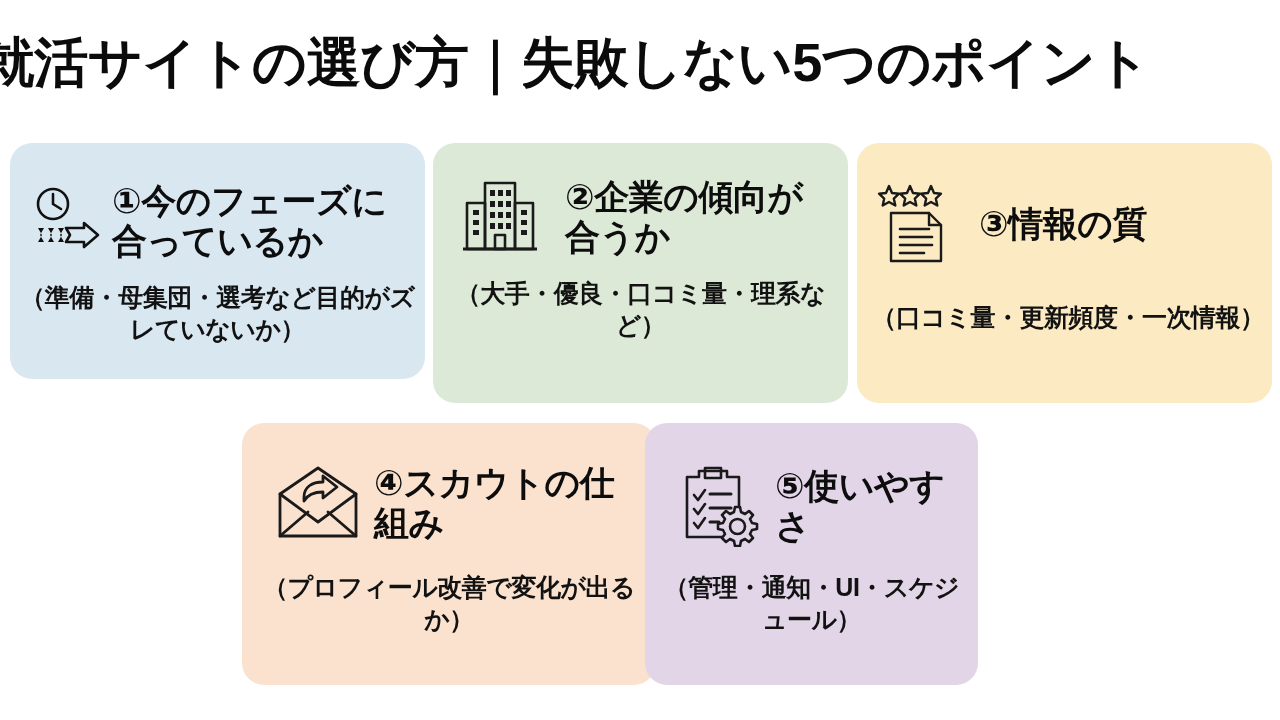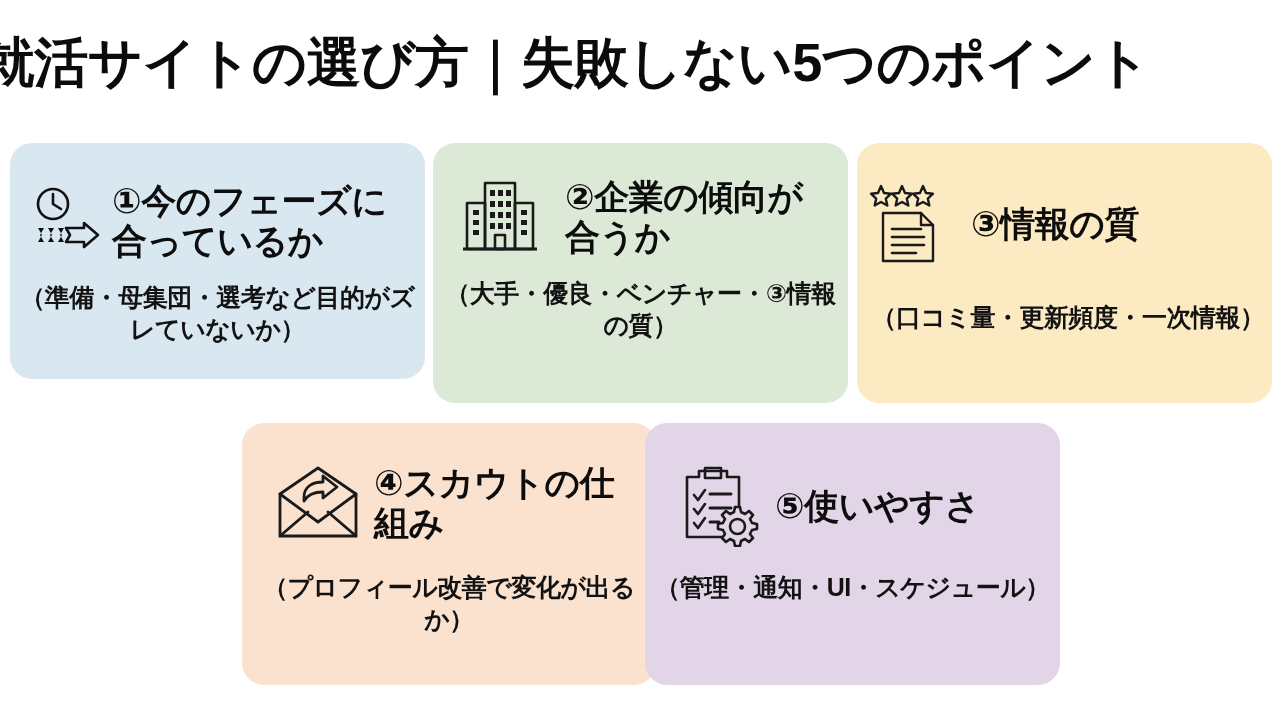--- a/index.html
+++ b/index.html
@@ -112,36 +112,36 @@
   }
   #card-2 .head-row { margin-top: 34px; justify-content: flex-start; padding-left: 28px; gap: 26px; }
   #card-2 .card-title { text-align: left; }
   #card-2 .card-sub { margin-top: 20px; }
 
   
   #card-3 {
     left: 857px; top: 143px; width: 415px; height: 260px;
     background: #fbeac2;
   }
-  #card-3 .head-row { margin-top: 40px; justify-content: flex-start; padding-left: 12px; gap: 22px; }
+  #card-3 .head-row { margin-top: 40px; justify-content: flex-start; padding-left: 20px; gap: 22px; }
   #card-3 .card-title { text-align: left; }
   #card-3 .card-sub { margin-top: 36px; margin-left: 7px; }
 
   
   #card-4 {
     left: 242px; top: 423px; width: 414px; height: 262px;
     background: #fae2cf;
   }
   #card-4 .head-row { margin-top: 40px; justify-content: flex-start; padding-left: 34px; gap: 14px; }
   #card-4 .card-title { text-align: left; }
   #card-4 .card-sub { margin-top: 28px; }
 
   
   #card-5 {
-    left: 645px; top: 423px; width: 415px; height: 262px;
+    left: 645px; top: 423px; width: 333px; height: 262px;
     background: #e2d5e8;
   }
   #card-5 .head-row { margin-top: 42px; justify-content: flex-start; padding-left: 34px; gap: 16px; }
   #card-5 .card-title { text-align: left; }
   #card-5 .card-sub { margin-top: 24px; }
 
   .ic { display: block; }
   .ic path, .ic line, .ic polyline, .ic polygon, .ic rect, .ic circle {
     vector-effect: non-scaling-stroke;
   }
@@ -201,21 +201,21 @@
                 <rect x="12" y="43" width="6" height="5"></rect>
                 <rect x="12" y="53" width="6" height="5"></rect>
               <rect x="60" y="33" width="6" height="5"></rect>
                 <rect x="60" y="43" width="6" height="5"></rect>
                 <rect x="60" y="53" width="6" height="5"></rect>
             </g>
           </svg>
         </span>
         <span class="card-title">②企業の傾向が合うか</span>
       </div>
-      <div class="card-sub">（大手・優良・ベンチャー・③情報の質）</div>
+      <div class="card-sub">（大手・優良・口コミ量・理系など）</div>
     </div>
   </div>
 
   <div class="card" id="card-3" style="background: rgb(251, 234, 194);">
     <div class="card-inner">
       <div class="head-row">
         <span class="icon-wrap">
           <svg class="ic" width="80" height="82" viewBox="0 0 80 82" fill="none" stroke="#1a1a1a" stroke-width="2.4" stroke-linejoin="round" stroke-linecap="round">
             <path d="M12 3 L15 10 L22 10.7 L16.8 15.6 L18.3 22.5 L12 19 L5.7 22.5 L7.2 15.6 L2 10.7 L9 10 Z"></path>
             <path d="M33 3 L36 10 L43 10.7 L37.8 15.6 L39.3 22.5 L33 19 L26.7 22.5 L28.2 15.6 L23 10.7 L30 10 Z"></path>

